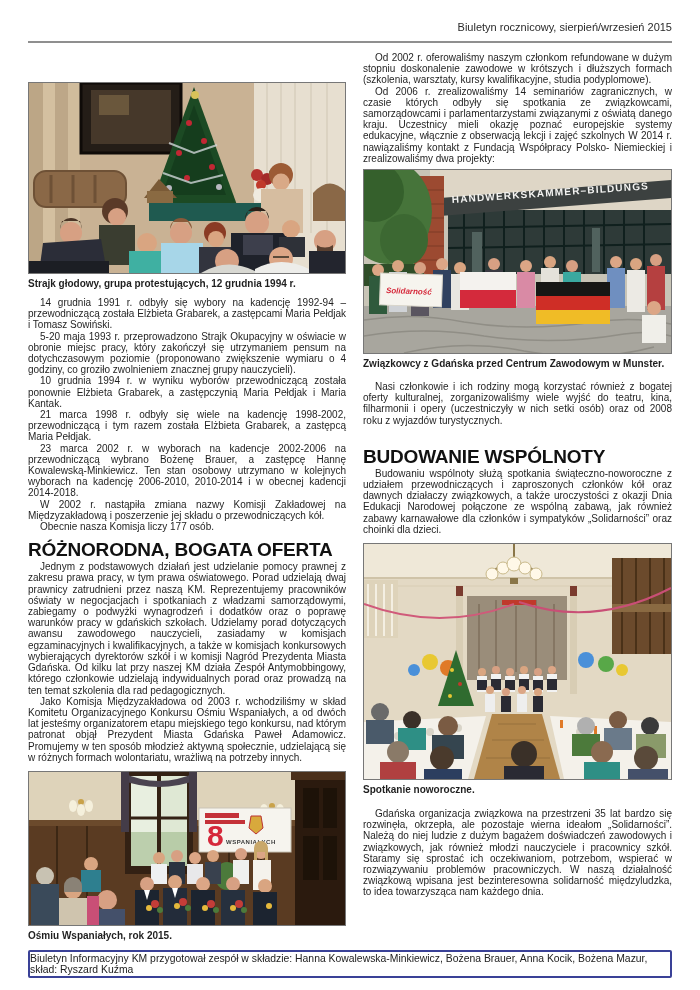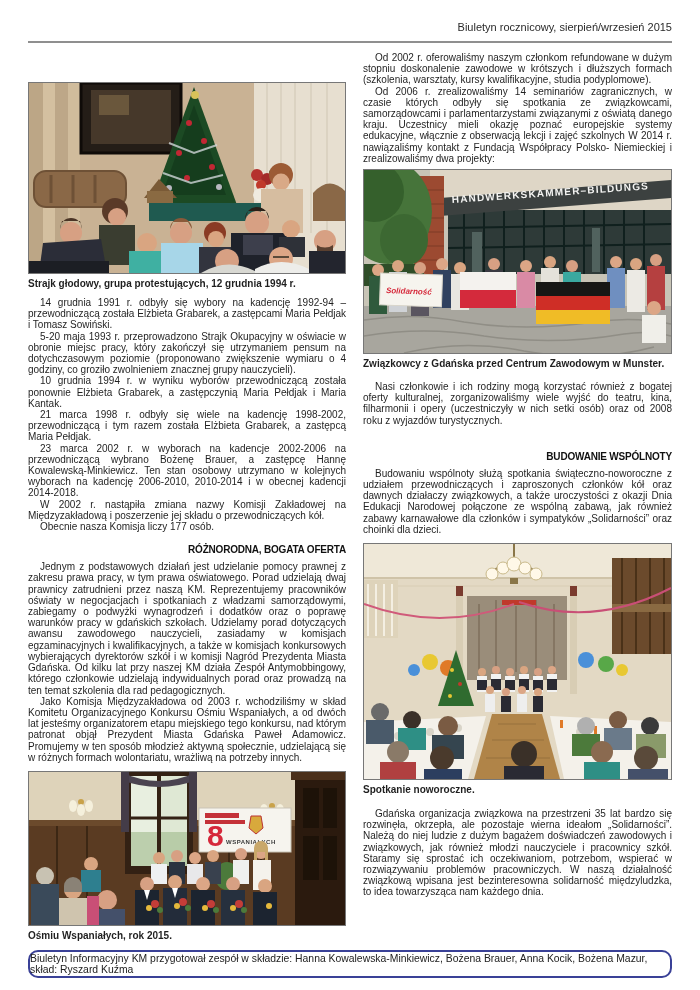--- a/index.html
+++ b/index.html
@@ -8,24 +8,24 @@
   .header-title{position:absolute;top:21px;right:28px;font-size:11px;color:#2a2a2a;}
   .header-rule{position:absolute;top:41px;left:28px;right:28px;height:2px;background:#8f8f8f;}
   .col{position:absolute;font-size:10px;line-height:11.2px;text-align:justify;}
   .col-left{left:28px;top:66px;width:318px;margin-top:16px;}
   .col-right{left:363px;top:52px;width:309px;}
   .col p{margin:0;text-indent:12px;}
   .col p b{font-weight:normal;}
   .photo{display:block;border:1px solid #777;}
   .photo svg{display:block;}
   .caption{font-weight:bold;font-size:10px;line-height:12px;text-align:left;margin:4px 0 7px 0;}
-  h2{font-size:10px;line-height:17px;text-align:right;margin:9px 0 3px 0;letter-spacing:-0.2px;color:#111;}
+  h2{font-size:19px;line-height:17px;text-align:left;margin:9px 0 3px 0;letter-spacing:-0.2px;color:#111;}
   h2.h-right{margin-top:22px;} .mt8{margin-top:8px;} .mt11{margin-top:11px!important;} .mt12{margin-top:12px!important;}
   .footer-box{position:absolute;left:28px;right:28px;top:950px;height:24px;border:2px solid #3a4197;
-      border-radius:10px;display:flex;align-items:center;justify-content:center;
+      border-radius:2px;display:flex;align-items:center;justify-content:center;
       font-size:10.4px;color:#222;background:#fff;}
   .sign-text{font-weight:bold;letter-spacing:1.2px;fill:#f4f4f2;font-size:10px;}
   .banner8{font-weight:bold;fill:#d6283a;font-size:30px;}
   .bannerW{font-weight:bold;fill:#3a3a3a;font-size:6px;letter-spacing:0.5px;}
   .solid-script{font-weight:bold;font-style:italic;fill:#d6283a;font-size:8px;}
 </style>
 </head>
 <body>
 
 <div class="page">

